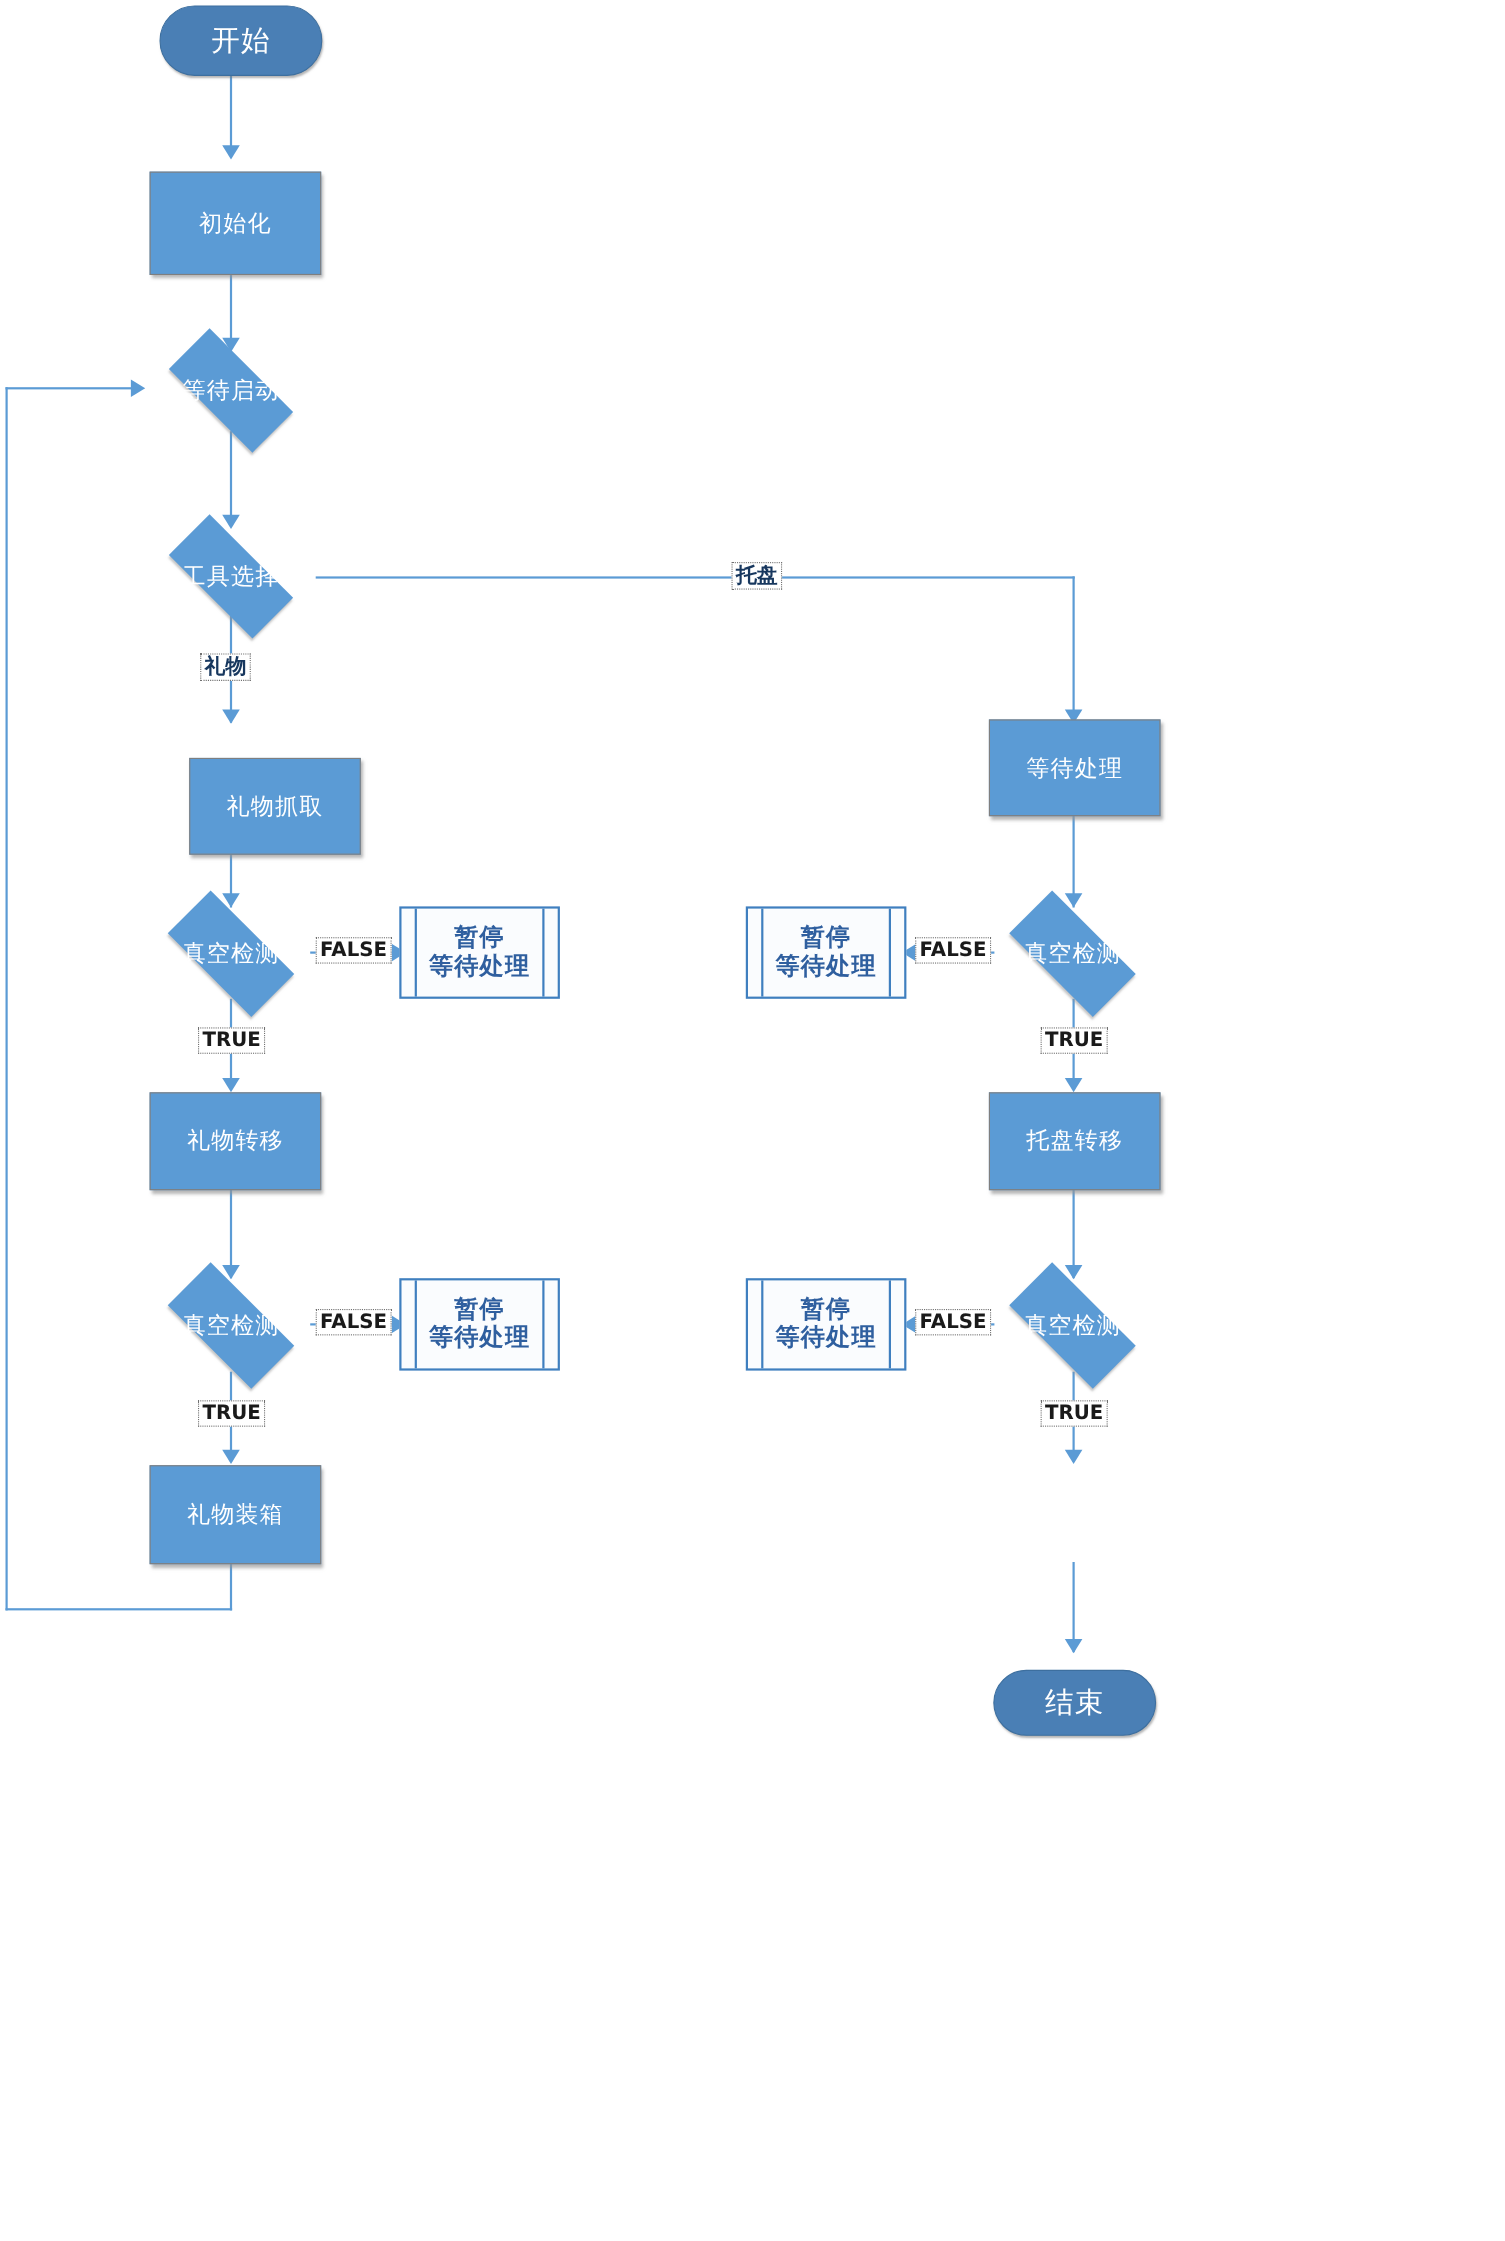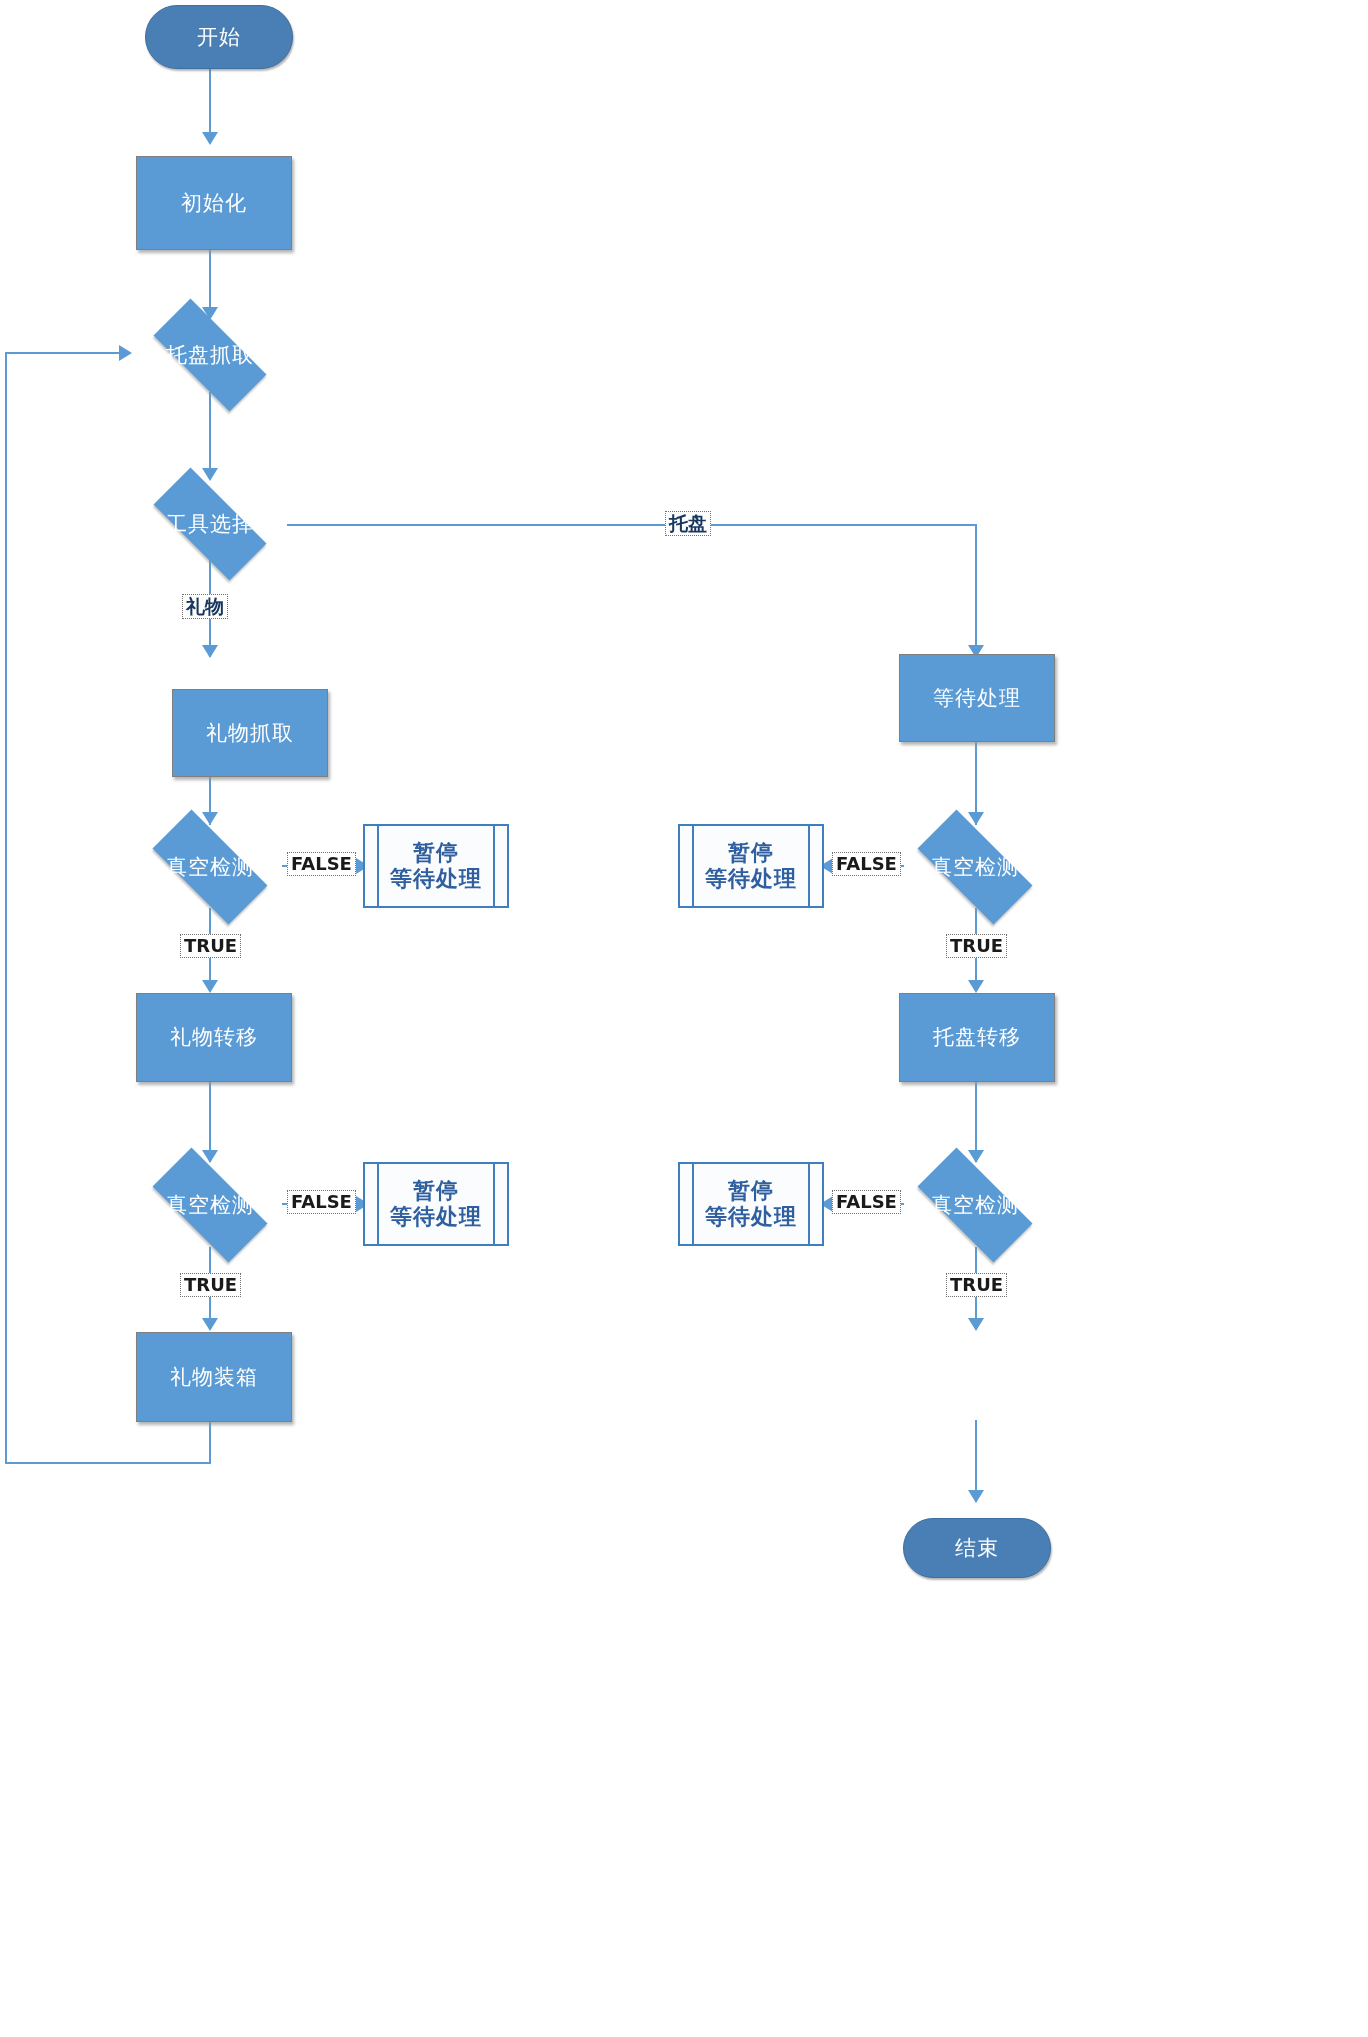--- a/index.html
+++ b/index.html
@@ -31,21 +31,21 @@
   
   .terminator{
     position:absolute;
     background:#4a7fb5;
     border:1px solid #3d6f9f;
     border-radius:999px;
     box-shadow:1px 2px 2px rgba(120,120,120,.55);
   }
   .terminator .node-label{
     color:#ffffff;
-    font-size:21px;
+    font-size:26px;
     letter-spacing:1px;
   }
 
   
   .process{
     position:absolute;
     background:#5b9bd5;
     border:1px solid #7f7f7f;
     box-shadow:2px 3px 3px rgba(150,150,150,.7);
   }
@@ -212,21 +212,21 @@
   <div class="terminator" style="left:145px;top:5px;width:146px;height:62px;">
     <span class="node-label">开始</span>
   </div>
 
   <div class="process" style="left:136px;top:156px;width:154px;height:92px;text-decoration:underline;">
     <span class="node-label">初始化</span>
   </div>
 
   <div class="decision" style="left:134px;top:318px;width:152px;height:74px;">
     <div class="dia"></div>
-    <span class="node-label">托盘抓取</span>
+    <span class="node-label">等待启动</span>
   </div>
 
   <div class="decision" style="left:134px;top:487px;width:152px;height:74px;">
     <div class="dia"></div>
     <span class="node-label">工具选择</span>
   </div>
 
   <div class="process" style="left:136px;top:689px;width:154px;height:86px;margin-left:36px;">
     <span class="node-label">礼物抓取</span>
   </div>

